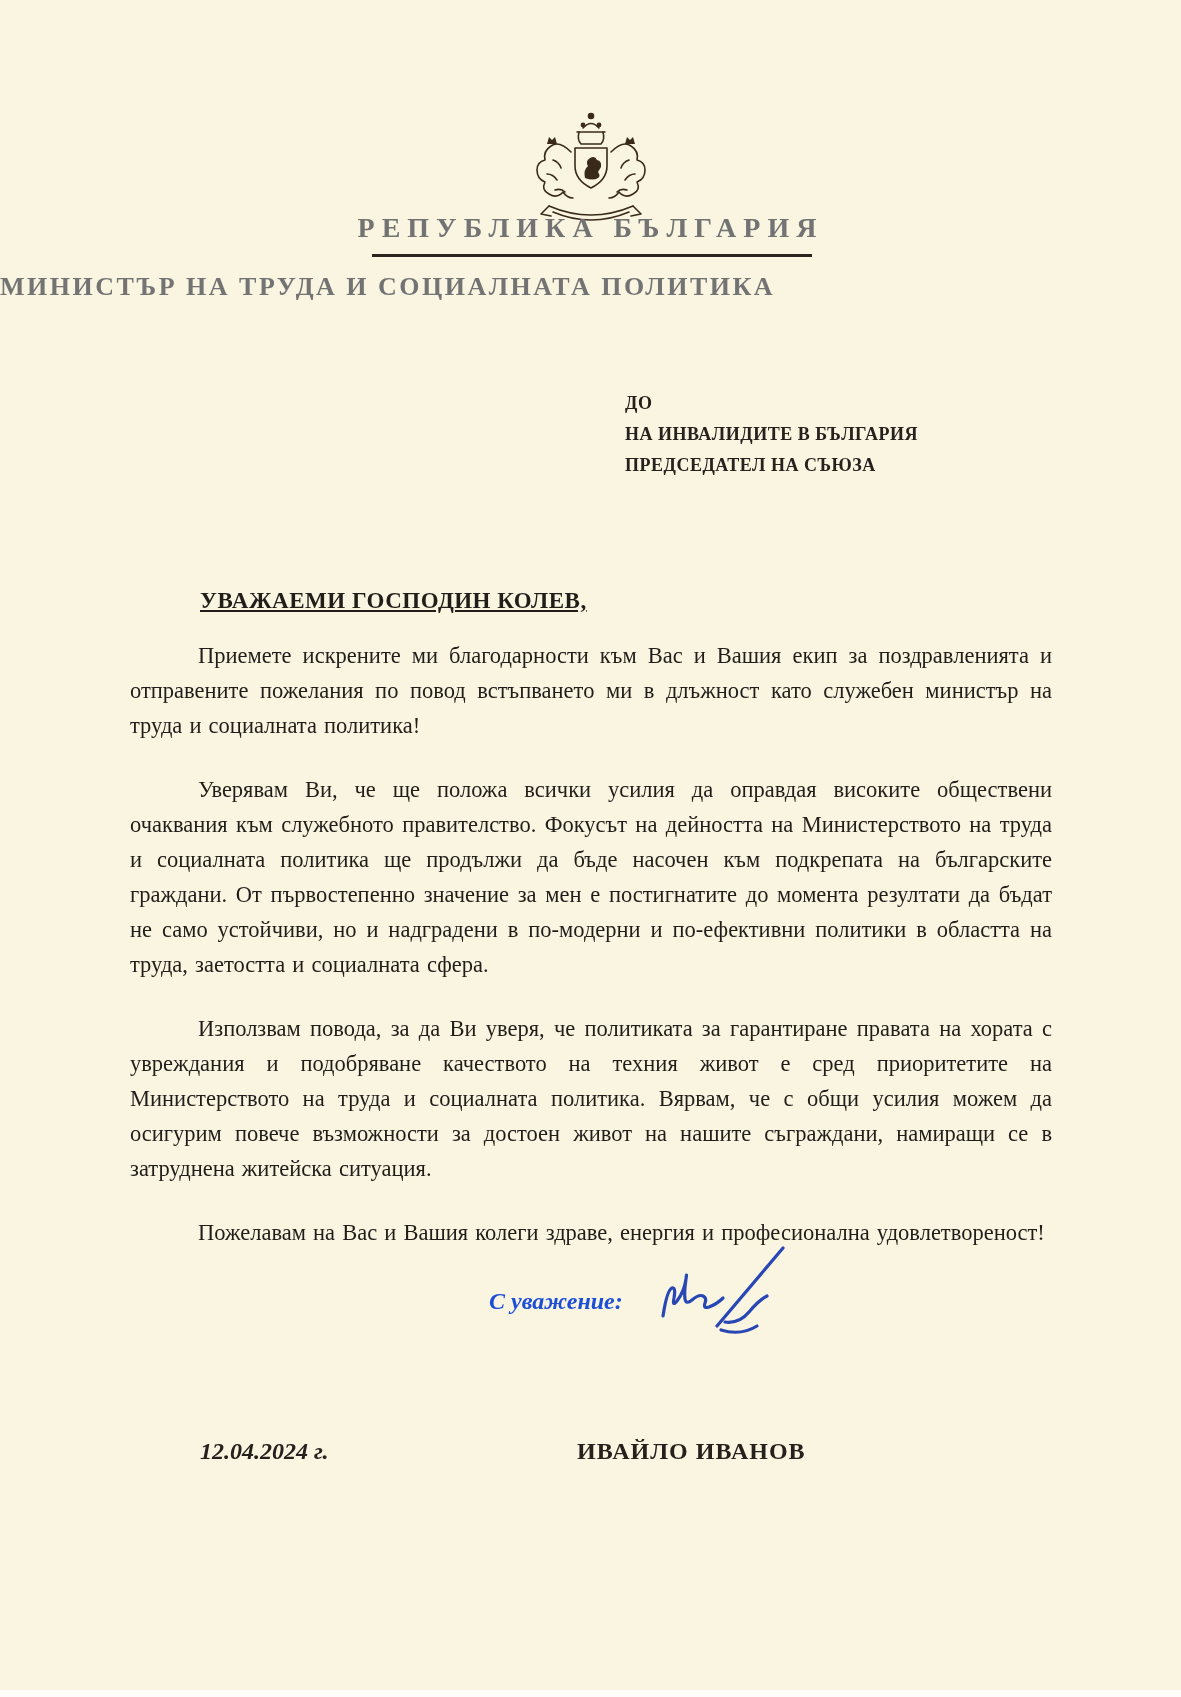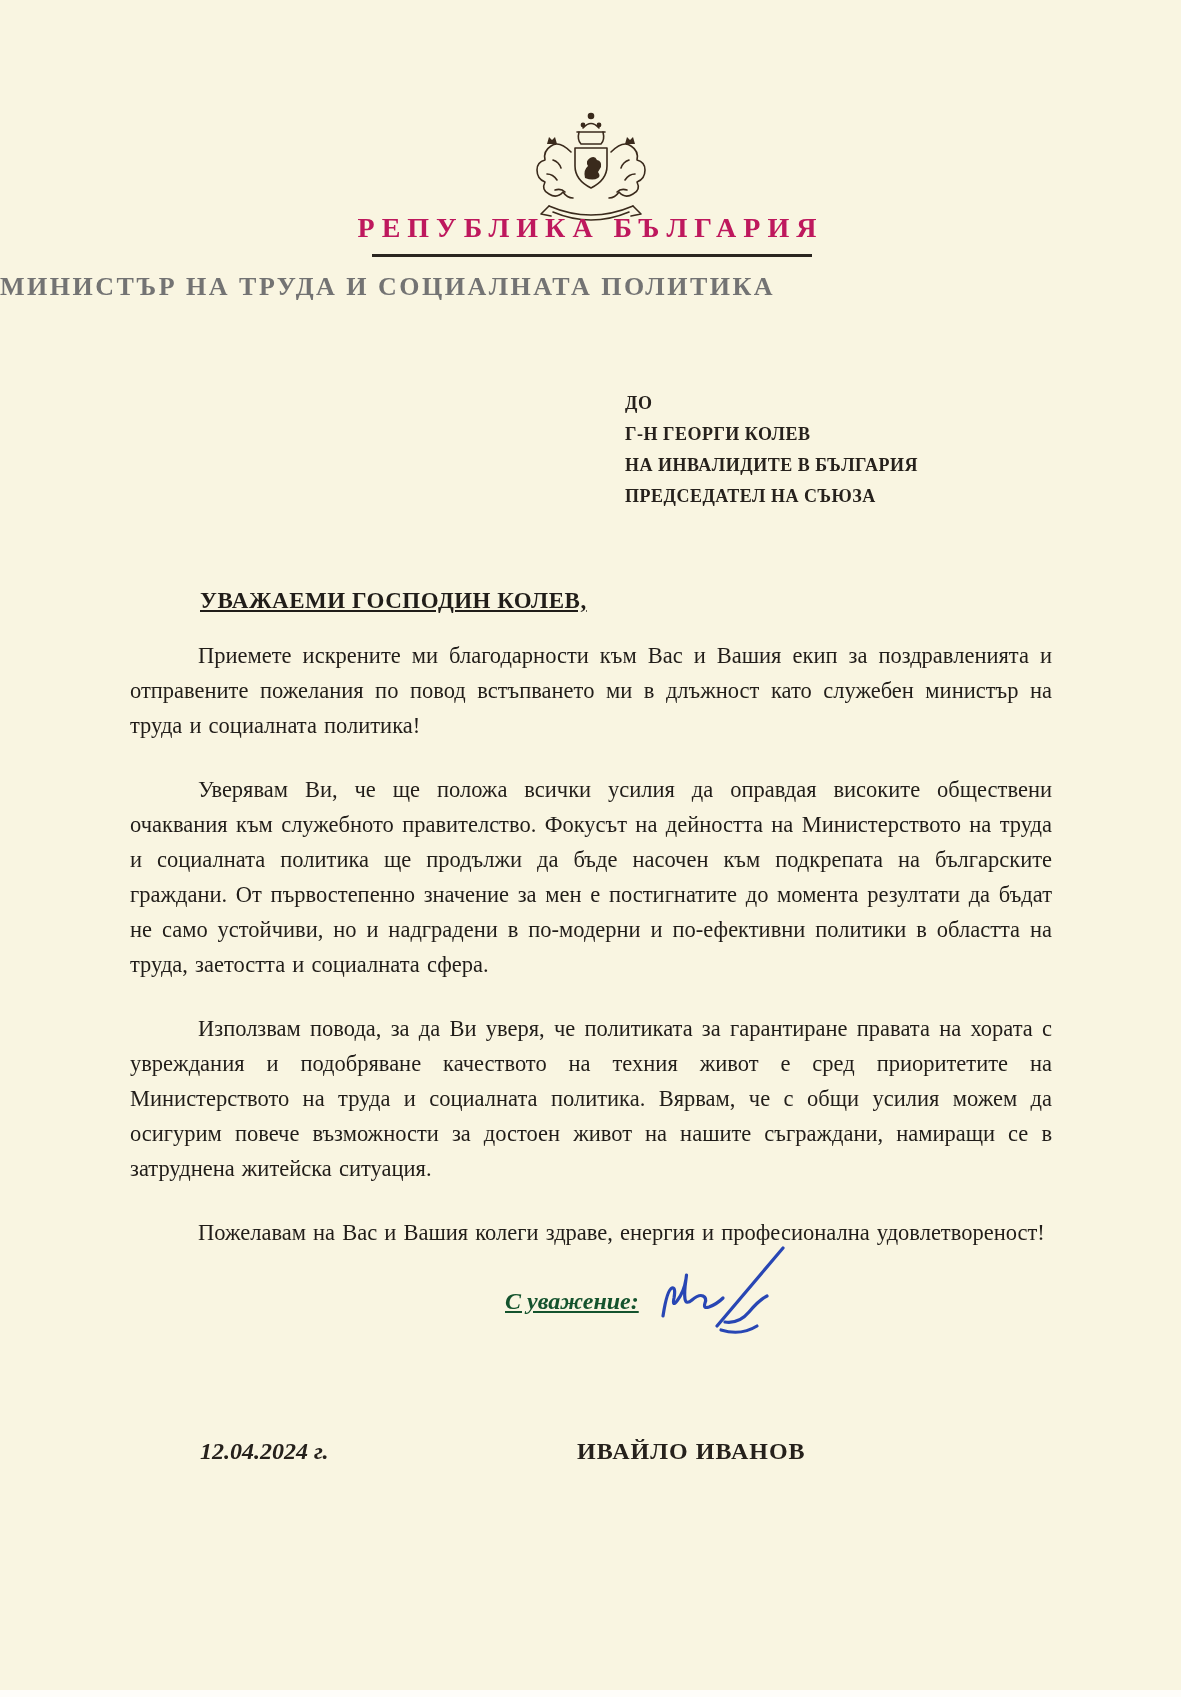--- a/index.html
+++ b/index.html
@@ -37,21 +37,21 @@
 
   .republic-title {
     position: absolute;
     top: 212px;
     left: 0;
     width: 100%;
     text-align: center;
     font-size: 28px;
     font-weight: bold;
     letter-spacing: 7px;
-    color: #be185d;
+    color: #737373;
   }
   .header-rule {
     position: absolute;
     top: 254px;
     left: 372px;
     width: 440px;
     height: 3px;
     background: #2a251f;
   }
   .ministry-title {
@@ -96,26 +96,25 @@
     line-height: 35px;
     text-align: justify;
     text-indent: 68px;
     margin: 16px 0 29px 0;
     word-spacing: 1.5px;
   }
 
   .closing-row {
     position: absolute;
     top: 1288px;
-    left: 505px;
+    left: 489px;
     font-size: 24px;
     font-weight: bold;
     font-style: italic;
-    color: #14532d;
-    text-decoration: underline;
+    color: #1d4ed8;
   }
   .signature-svg {
     position: absolute;
     top: 1238px;
     left: 655px;
     width: 145px;
     height: 115px;
   }
 
   .date-line {
@@ -171,21 +170,20 @@
       <path d="M112 36 h10 l-2 -7 l-3 3 l-3 -3 z" fill="#3a2a1c" stroke="none"></path>
     </svg>
   </div>
 
   <div class="republic-title">РЕПУБЛИКА БЪЛГАРИЯ</div>
   <div class="header-rule"></div>
   <div class="ministry-title">МИНИСТЪР НА ТРУДА И СОЦИАЛНАТА ПОЛИТИКА</div>
 
   <div class="recipient">
     <div>ДО</div>
-    <div>Г-Н ГЕОРГИ КОЛЕВ</div>
     <div>НА ИНВАЛИДИТЕ В БЪЛГАРИЯ</div>
     <div>ПРЕДСЕДАТЕЛ НА СЪЮЗА</div>
   </div>
 
   <div class="body">
     <div class="salutation">УВАЖАЕМИ ГОСПОДИН КОЛЕВ,</div>
     <p class="para">Приемете искрените ми благодарности към Вас и Вашия екип за поздравленията и отправените пожелания по повод встъпването ми в длъжност като служебен министър на труда и социалната политика!</p>
     <p class="para">Уверявам Ви, че ще положа всички усилия да оправдая високите обществени очаквания към служебното правителство. Фокусът на дейността на Министерството на труда и социалната политика ще продължи да бъде насочен към подкрепата на българските граждани. От първостепенно значение за мен е постигнатите до момента резултати да бъдат не само устойчиви, но и надградени в по-модерни и по-ефективни политики в областта на труда, заетостта и социалната сфера.</p>
     <p class="para">Използвам повода, за да Ви уверя, че политиката за гарантиране правата на хората с увреждания и подобряване качеството на техния живот е сред приоритетите на Министерството на труда и социалната политика. Вярвам, че с общи усилия можем да осигурим повече възможности за достоен живот на нашите съграждани, намиращи се в затруднена житейска ситуация.</p>
     <p class="para">Пожелавам на Вас и Вашия колеги здраве, енергия и професионална удовлетвореност!</p>

